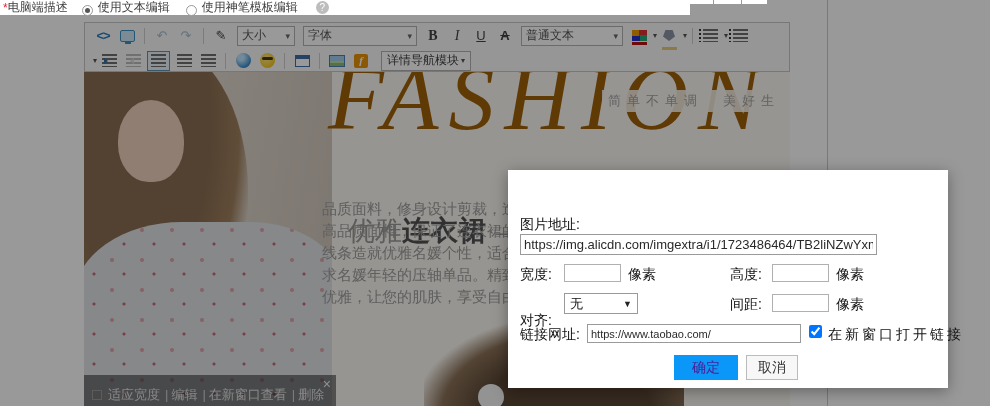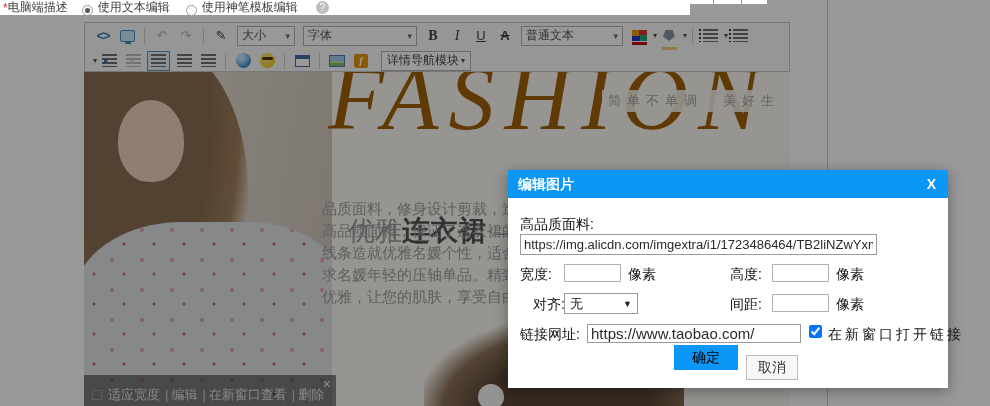--- a/index.html
+++ b/index.html
@@ -129,31 +129,31 @@
   .dlg-title { position:absolute; left:10px; top:0; line-height:28px; font-weight:bold; font-size:14px; }
   .dlg-close { position:absolute; right:12px; top:0; line-height:28px; font-weight:bold; font-size:14px; color:#fff; }
   .dlg .lab { position:absolute; white-space:nowrap; }
   .f-url-lab { left:12px; top:46px; }
   .f-url { position:absolute; left:12px; top:64px; width:357px; height:21px; border:1px solid #9a9a9a;
      font-size:13px; color:#2a2a2a; padding:1px 3px; font-family:"Liberation Sans",sans-serif; }
   .f-w-lab { left:12px; top:96px; }  .f-h-lab { left:222px; top:96px;text-align:right; }
   .f-w { position:absolute; left:56px; top:94px; width:57px; height:18px; border:1px solid #b0b0b0; }
   .f-h { position:absolute; left:264px; top:94px; width:57px; height:18px; border:1px solid #b0b0b0; }
   .px1 { left:120px; top:96px; } .px2 { left:328px; top:96px; } .px3 { left:328px; top:126px; }
-  .f-align-lab { left:12px; top:126px;margin-left:13px; } .f-gap-lab { left:222px; top:126px; }
+  .f-align-lab { left:12px; top:142px; } .f-gap-lab { left:222px; top:126px; }
   .f-align { position:absolute; left:56px; top:123px; width:74px; height:21px; border:1px solid #9a9a9a;
      background:#fff; display:flex; align-items:center; padding:0 5px; font-size:13px; }
   .f-align .cap { margin-left:auto; font-size:9px; color:#222; }
   .f-gap { position:absolute; left:264px; top:124px; width:57px; height:18px; border:1px solid #b0b0b0; }
   .f-link-lab { left:12px; top:156px; }
   .f-link { position:absolute; left:79px; top:154px; width:214px; height:19px; border:1px solid #9a9a9a;
-     font-size:15px; color:#2a2a2a; padding:1px 3px; font-family:"Liberation Sans",sans-serif; }
+     font-size:11px; color:#2a2a2a; padding:1px 3px; font-family:"Liberation Sans",sans-serif; }
   .f-newwin { position:absolute; left:301px; top:155px; width:13px; height:13px; }
   .f-newwin-lab { left:320px; top:156px; letter-spacing:3px; }
-  .btn-ok { position:absolute; left:166px; top:175px; width:64px; height:25px; background:#0a97f7; color:#000000;
+  .btn-ok { position:absolute; left:166px; top:185px; width:64px; height:25px; background:#0a97f7; color:#4c1d95;
      border:none; font-size:14px; font-family:"Liberation Sans",sans-serif; }
   .btn-cancel { position:absolute; left:238px; top:185px; width:52px; height:25px; background:#f7f7f7;
      color:#333; border:1px solid #bbb; font-size:14px; font-family:"Liberation Sans",sans-serif; }
   input { outline:none; }
 </style>
 </head>
 <body>
 
 <div class="page">
 
@@ -313,25 +313,21 @@
     </span>
     <span class="opt">
       <span class="radio"></span>
       <span>使用神笔模板编辑</span>
     </span>
     <span class="help-circle">?</span>
   </div>
   <div class="topcells"></div>
 
   <div class="dialog dlg">
-    <div class="dlg-head">
-      <span class="dlg-title">编辑图片</span>
-      <span class="dlg-close">X</span>
-    </div>
-    <span class="lab f-url-lab">高品质面料:</span>
+    <span class="lab f-url-lab">图片地址:</span>
     <input class="f-url" type="text" value="https://img.alicdn.com/imgextra/i1/1723486464/TB2liNZwYxmpuF" style="">
     <span class="lab f-w-lab">宽度:</span>
     <input class="f-w" type="text" style="">
     <span class="lab px1">像素</span>
     <span class="lab f-h-lab">高度:</span>
     <input class="f-h" type="text" style="">
     <span class="lab px2">像素</span>
     <span class="lab f-align-lab">对齐:</span>
     <span class="f-align">
       <span>无</span>

